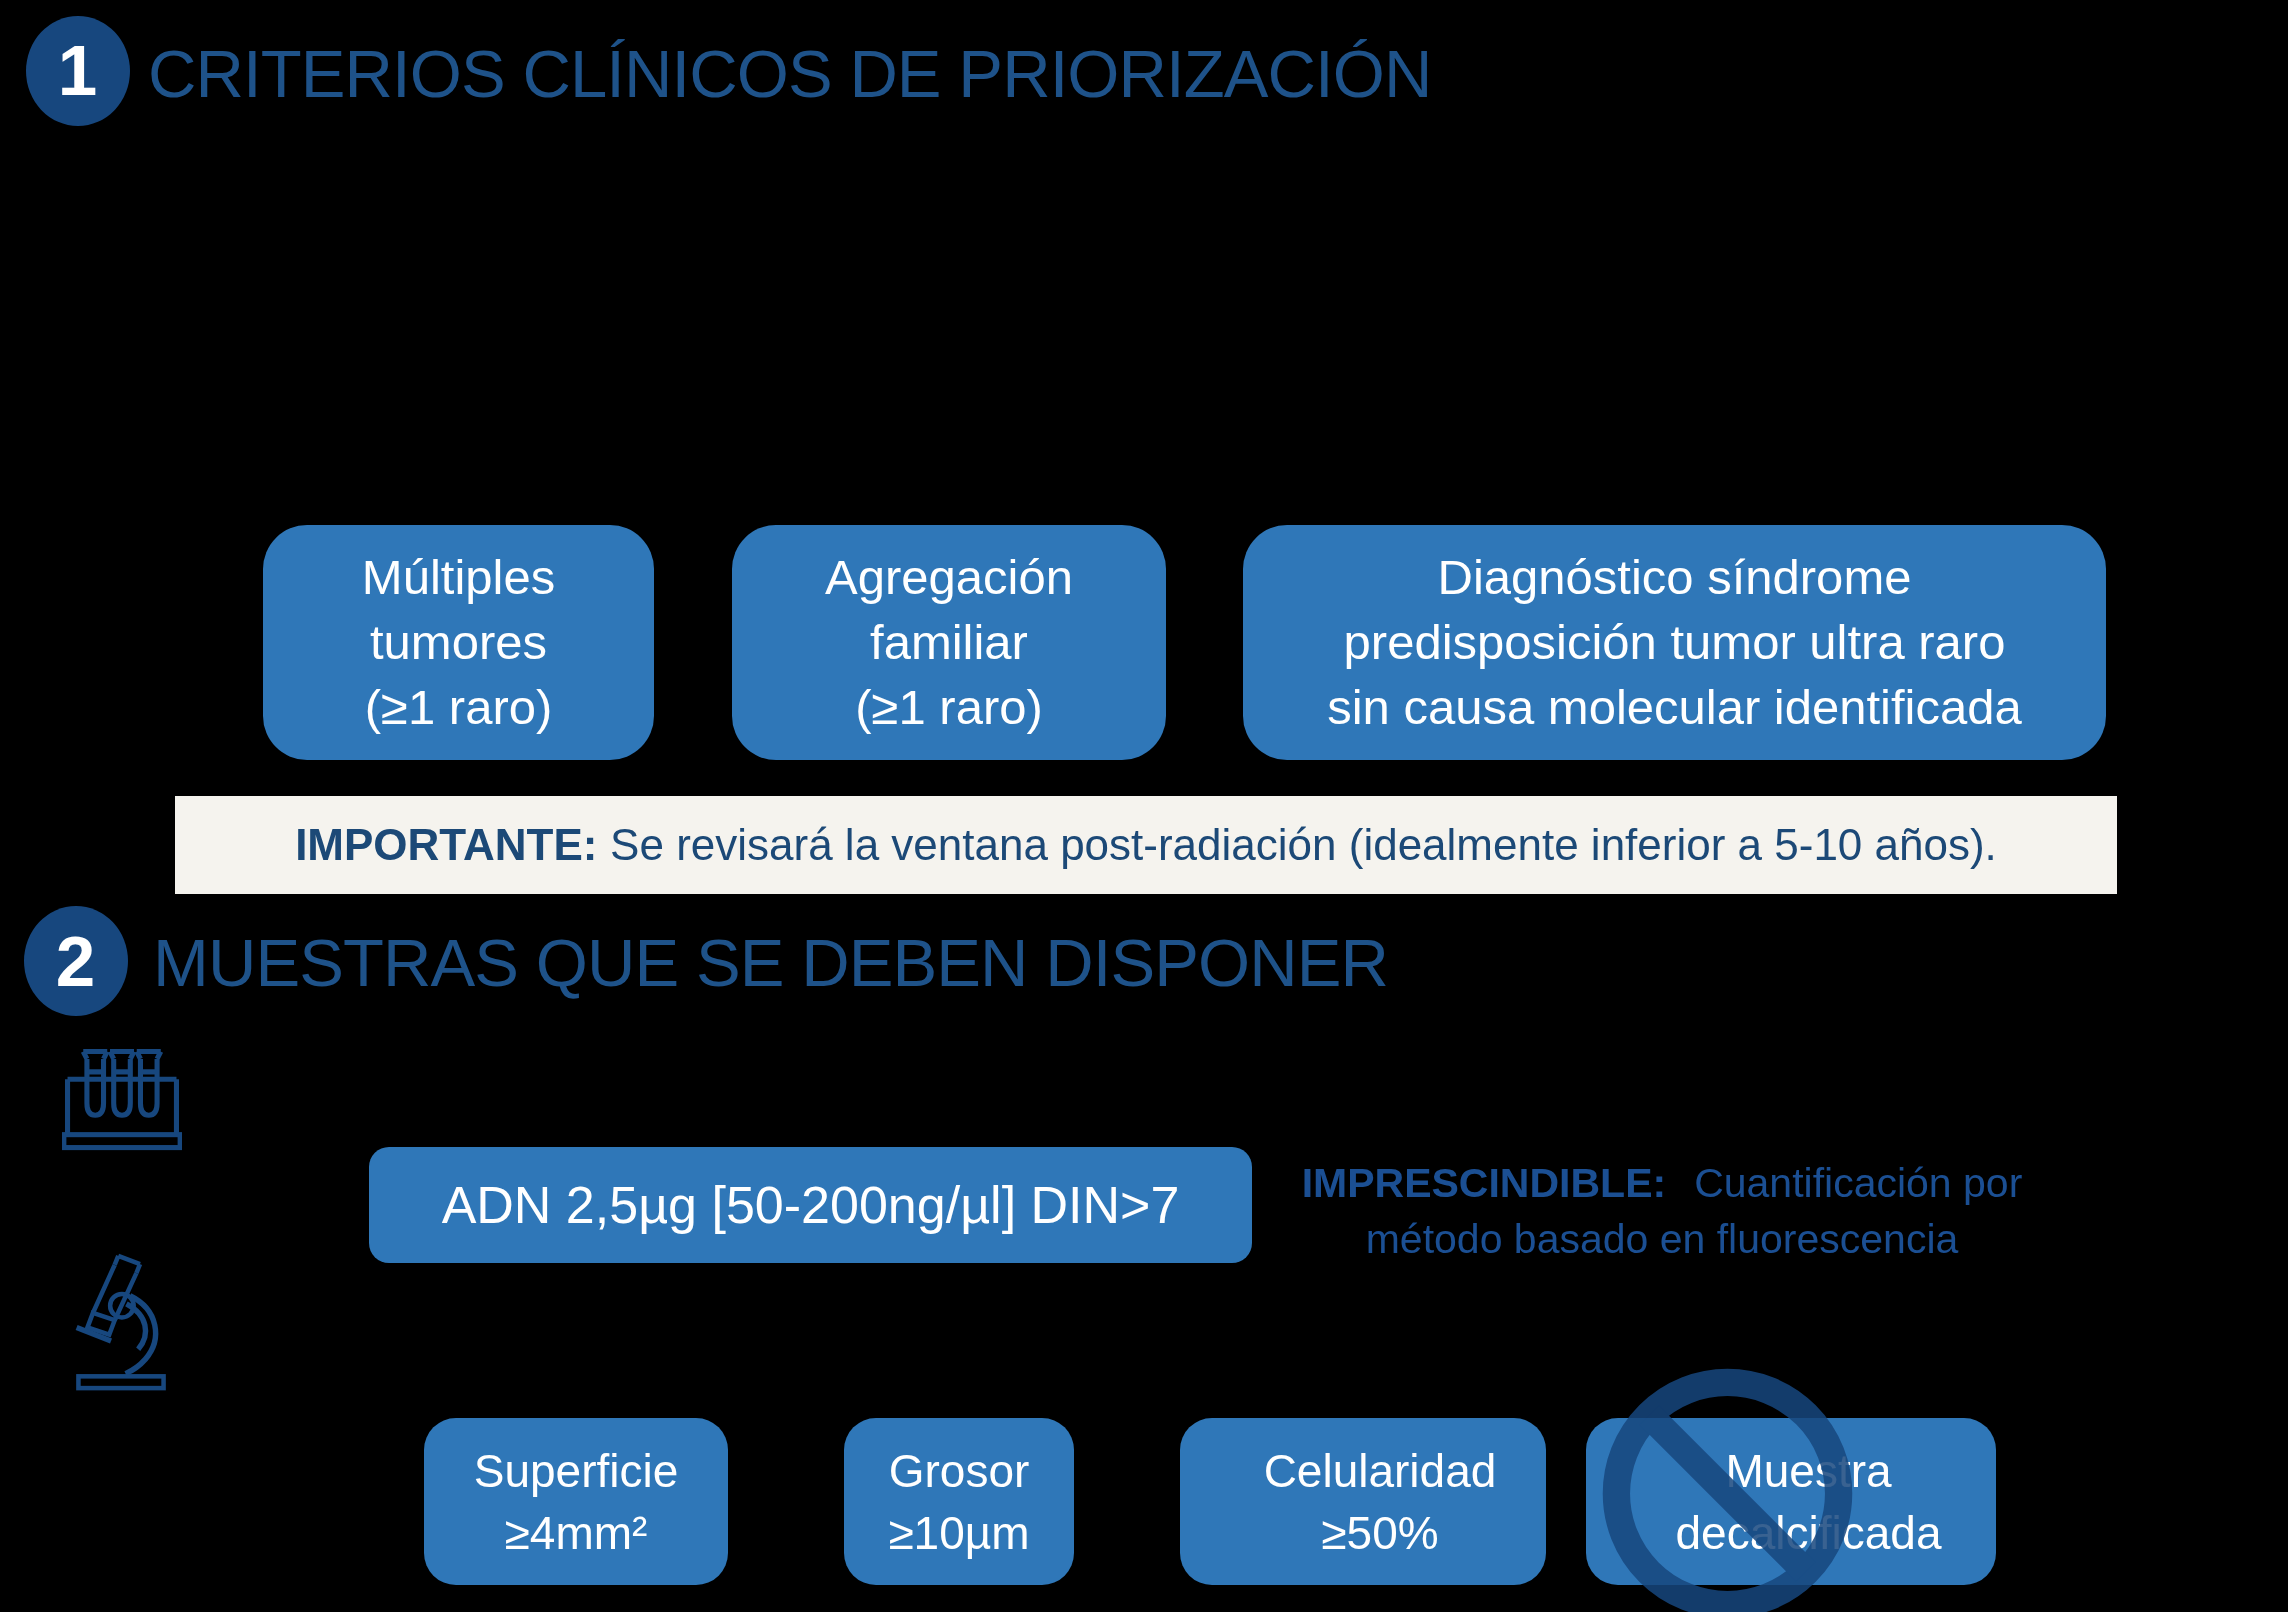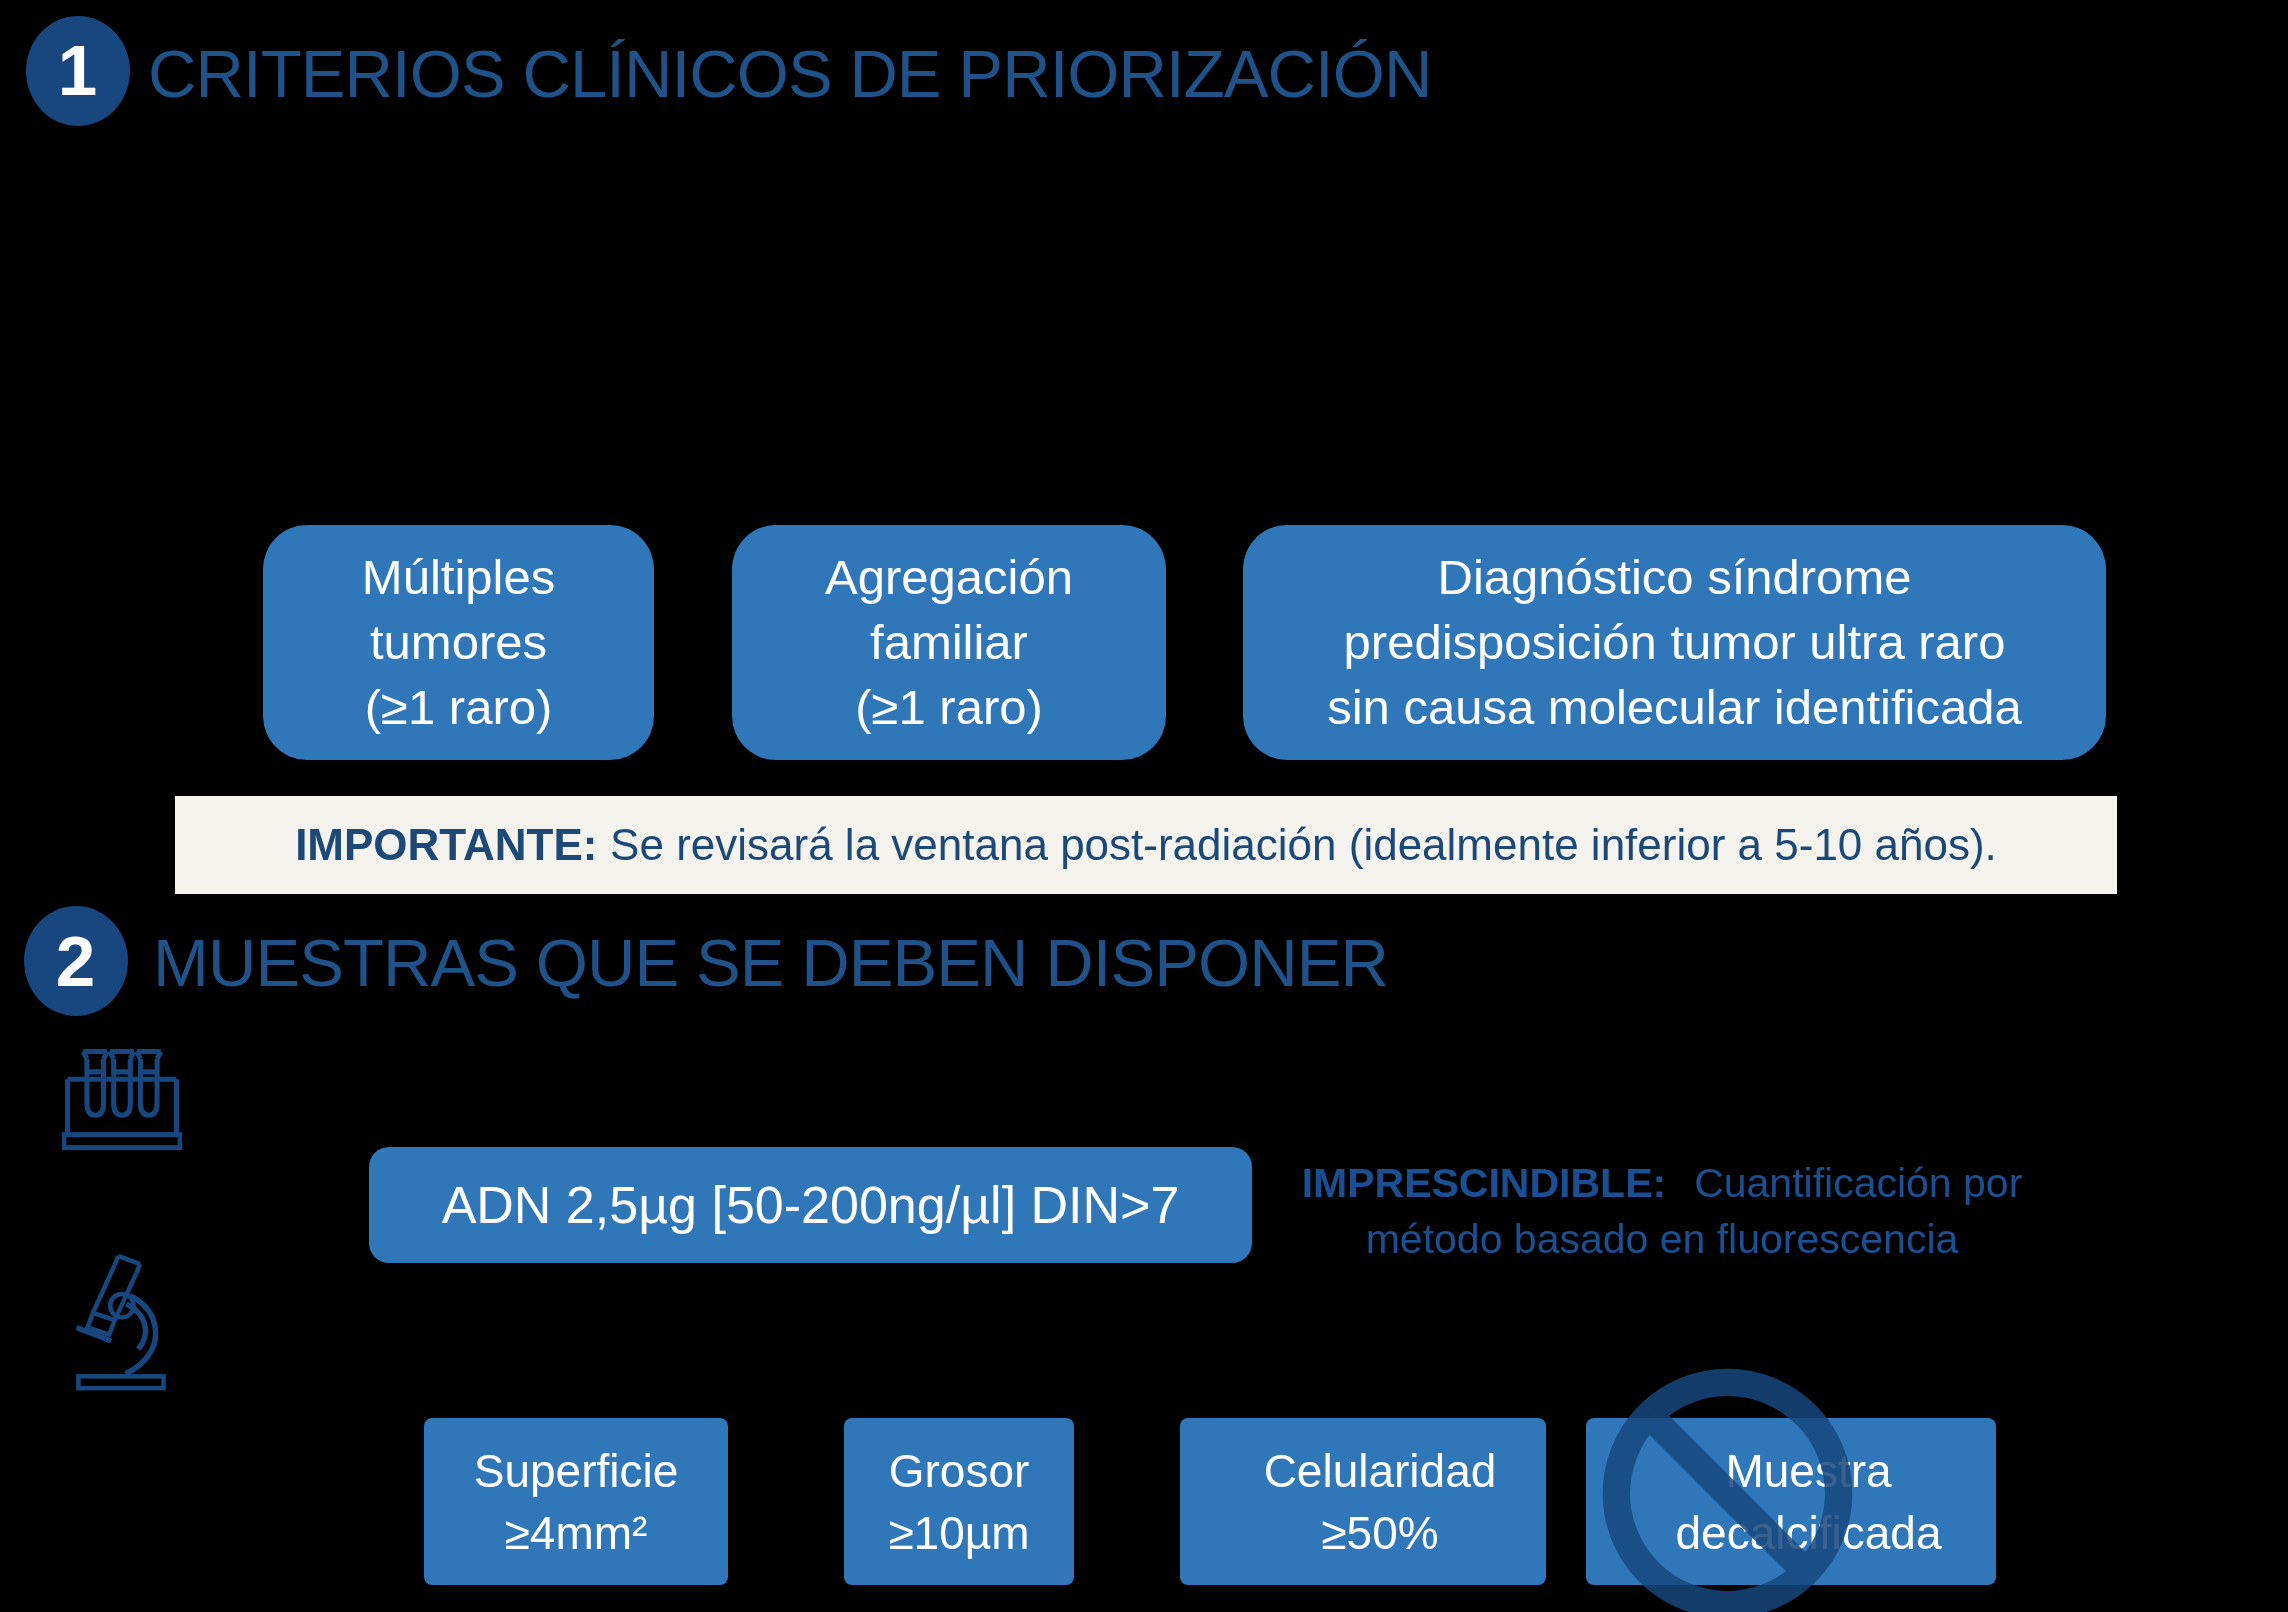--- a/index.html
+++ b/index.html
@@ -45,21 +45,21 @@
     display: flex; flex-direction: column;
     align-items: center; justify-content: center;
     text-align: center;
     margin-left: 44px;
   }
   .card .line { display: block; }
   .row1 { top: 525px; height: 235px; border-radius: 44px; font-size: 49px; line-height: 65px; }
   #card-multiples   { left: 219px;  width: 391px; }
   #card-agregacion  { left: 688px;  width: 434px; }
   #card-diagnostico { left: 1199px; width: 863px; }
-  .row2 { top: 1418px; height: 167px; border-radius: 8px; font-size: 46px; line-height: 62px; }
+  .row2 { top: 1418px; height: 167px; border-radius: 32px; font-size: 46px; line-height: 62px; }
   #card-superficie  { left: 380px;  width: 304px; }
   #card-grosor      { left: 800px;  width: 230px; }
   #card-celularidad { left: 1136px; width: 332px; padding-left: 34px; }
   #card-muestra     { left: 1542px; width: 375px; padding-left: 35px; }
   
   .banner {
     position: absolute;
     left: 175px; top: 796px;
     width: 1942px; height: 98px;
     background: var(--banner-bg, #F5F3EE);

